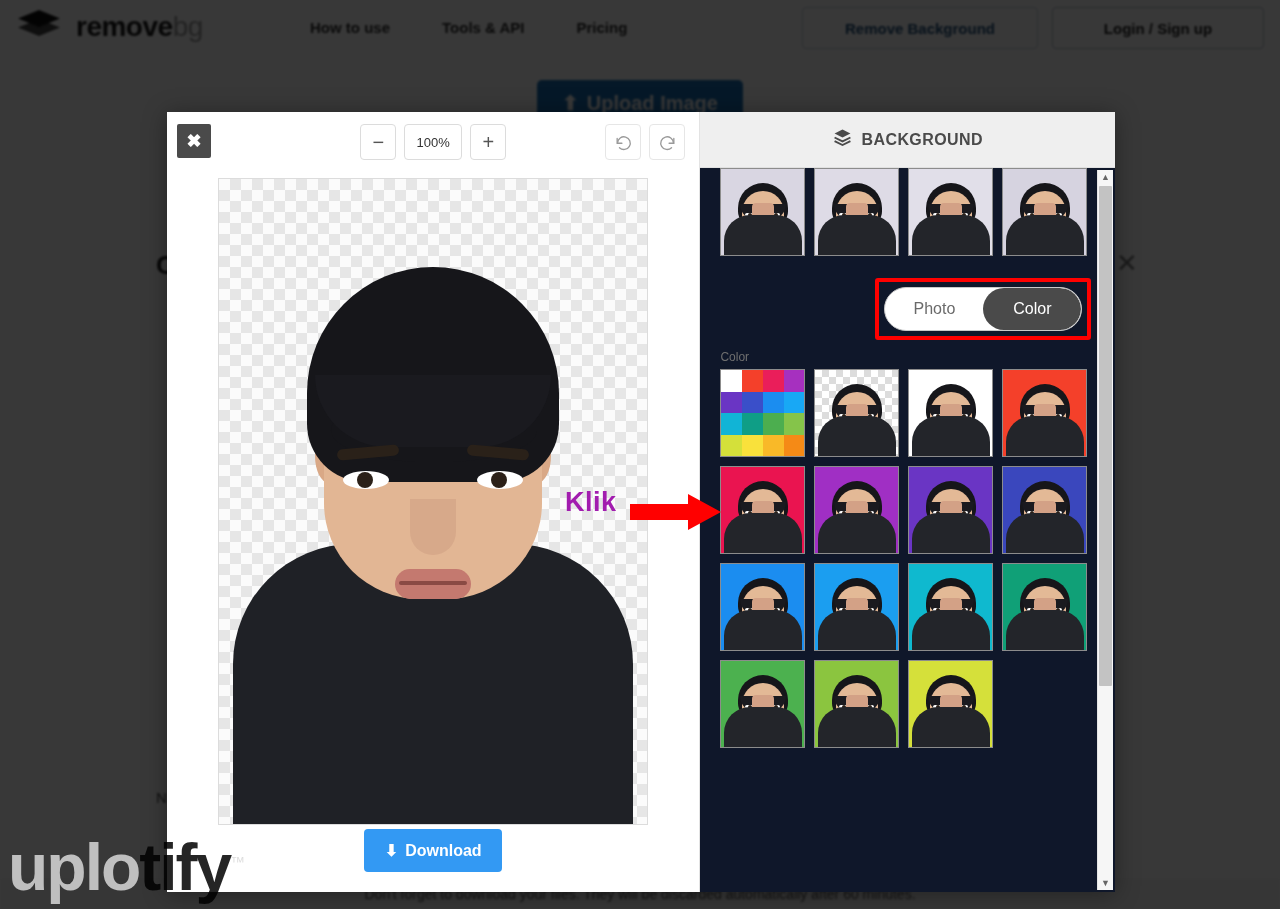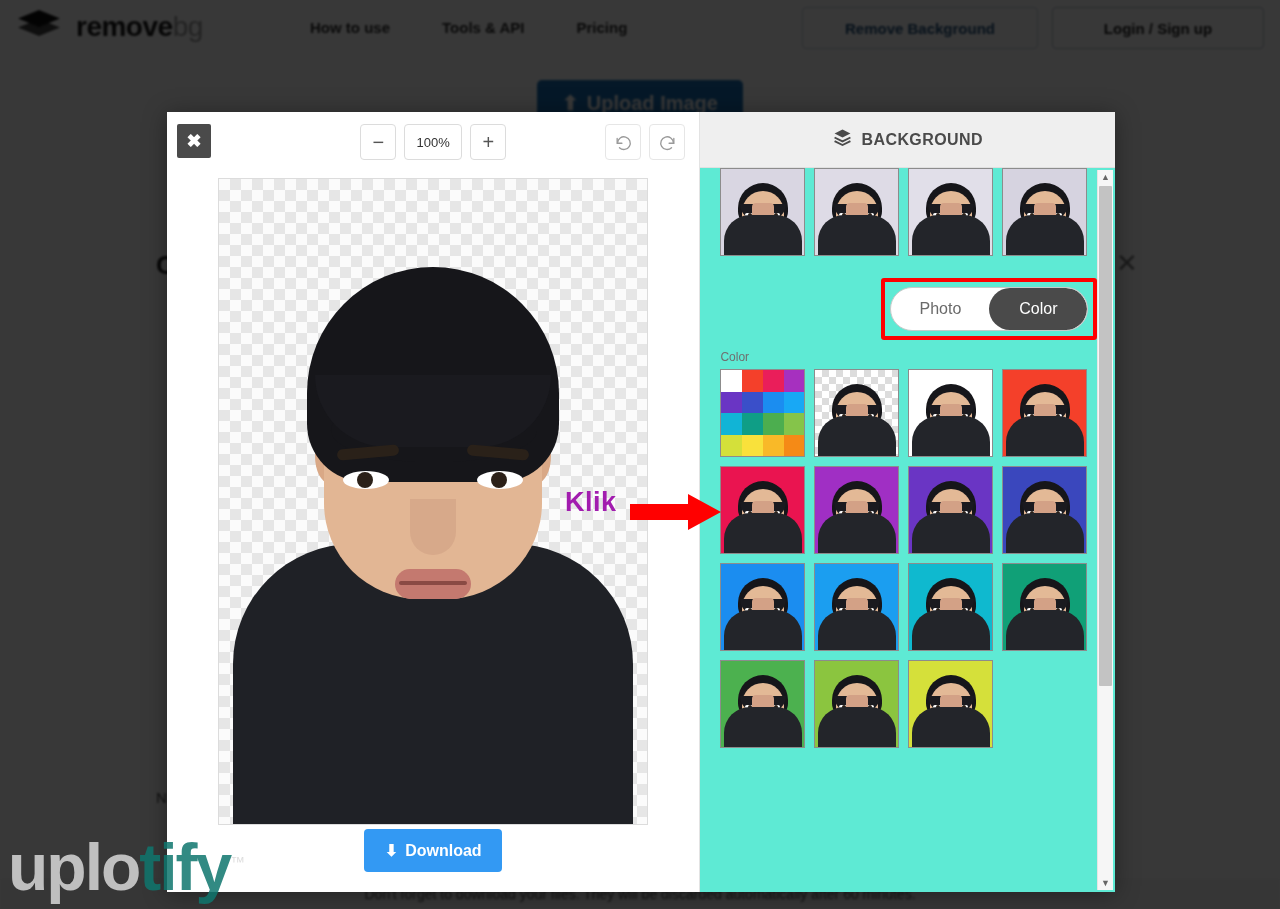--- a/index.html
+++ b/index.html
@@ -185,21 +185,21 @@
     content:"";position:absolute;left:4px;top:12px;width:68px;height:4px;background:#8a4a44;border-radius:3px;
   }
 
   .download-btn{
     position:absolute;left:50%;transform:translateX(-50%);bottom:20px;
     width:138px;height:43px;background:#3399f3;border-radius:4px;color:#fff;
     font-size:16px;font-weight:700;display:flex;align-items:center;justify-content:center;gap:7px;
   }
 
   
-  .editor-right{width:415px;height:780px;position:relative;background:#5eead4;}
+  .editor-right{width:415px;height:780px;position:relative;background:#0f172a;}
   .tabs{display:flex;height:55px;border-bottom:1px solid #e0e0e0;}
   .tab{
     flex:1;display:flex;align-items:center;justify-content:center;gap:10px;
     font-size:16px;font-weight:700;letter-spacing:.4px;color:#3b3b3b;
   }
   .tab.inactive{background:#efefef;color:#4a4a4a;}
   .tab.active{background:#ffffff;}
 
   .panel-body{
     position:absolute;top:56px;left:0;width:415px;height:724px;overflow:hidden;
@@ -229,21 +229,21 @@
   }
   .mini .m-fringe{
     position:absolute;left:50%;transform:translateX(-50%);top:35px;
     width:46px;height:16px;background:#1a1a1f;border-radius:0 0 20px 20px;
   }
   .mini .m-eye{position:absolute;top:44px;width:9px;height:4px;background:#fff;border-radius:3px;}
   .mini .m-eye.l{left:24px;} .mini .m-eye.r{right:24px;}
   .mini .m-eye i{position:absolute;left:3px;top:0;width:4px;height:4px;background:#2b2018;border-radius:50%;}
   .mini .m-lip{position:absolute;left:50%;transform:translateX(-50%);top:62px;width:14px;height:5px;background:#c4796f;border-radius:4px;}
 
-  .seg-row{display:flex;justify-content:flex-end;padding-right:18px;margin-top:22px;}
+  .seg-row{display:flex;justify-content:flex-end;padding-right:24px;margin-top:22px;}
   .seg{
     display:flex;border:1px solid #c9c9c9;border-radius:22px;overflow:hidden;height:42px;
     background:#fff;
   }
   .seg div{
     display:flex;align-items:center;justify-content:center;width:98px;font-size:16px;color:#6a6a6a;
   }
   .seg div.on{background:#4a4a4a;color:#fff;border-radius:22px;}
   .seg-highlight{
     position:relative;padding:5px;border:4px solid #ff0000;border-radius:3px;margin-left:-6px;
@@ -726,14 +726,14 @@
 </div>
 
 <div class="klik">Klik</div>
 <div class="arrow-ann">
   <svg width="92" height="40" viewBox="0 0 92 40">
     <polygon points="0,12 58,12 58,2 91,20 58,38 58,28 0,28" fill="#ff0000"></polygon>
   </svg>
 </div>
 
 <div class="watermark">
-  <span>uplo</span><span style="color:#0f766e">tify</span><sup>™</sup>
+  <span>uplo</span><span style="color:#000000">tify</span><sup>™</sup>
 </div>
 
 </body></html>

